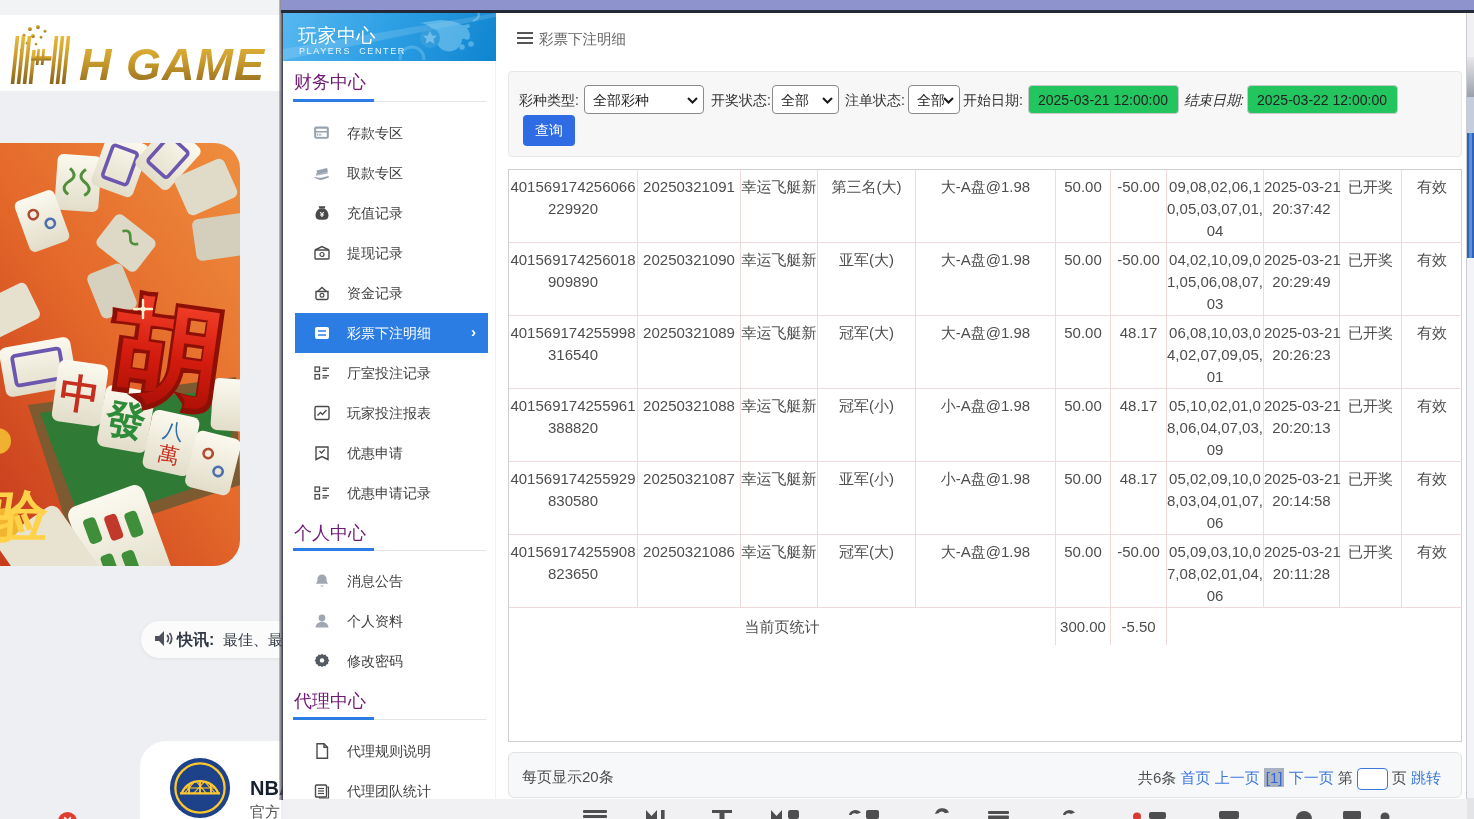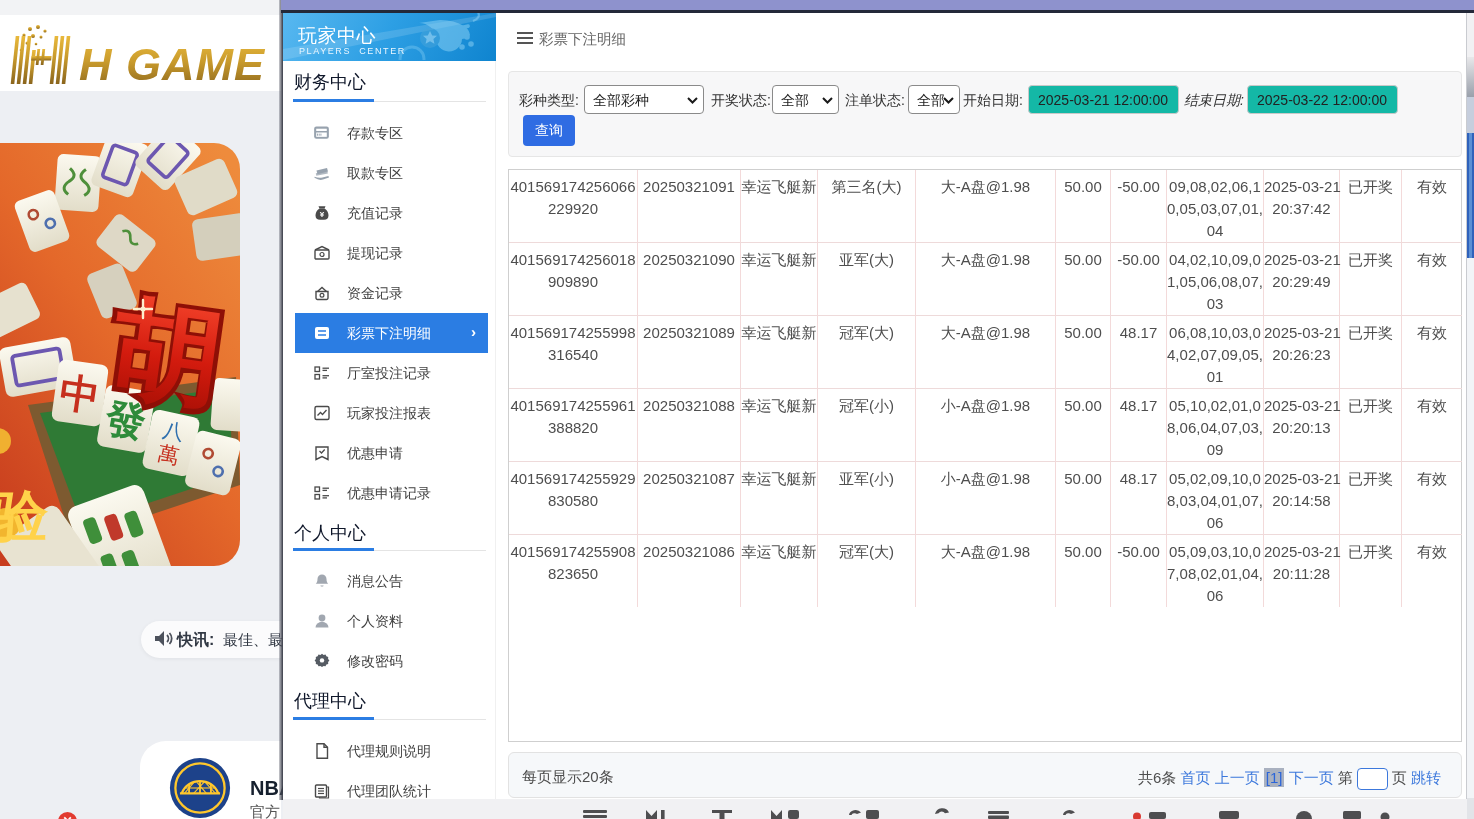--- a/index.html
+++ b/index.html
@@ -32,41 +32,41 @@
   #darkline { left:281px; top:10px; width:1193px; height:3px; background:#232939; }
   #modal { left:283px; top:13px; width:1184px; height:786px; background:#ffffff; border-right:1px solid #c9cbd0; }
   #rsliver { left:1467px; top:13px; width:7px; height:806px; background:#eef1f5; }
   #bottomstrip { left:283px; top:799px; width:1184px; height:20px; background:#f1f1f3; overflow:hidden; }
 
   
   #sidebar { left:283px; top:13px; width:213px; height:786px; background:#fff; border-right:1px solid #f0f0f0; }
   #sbhead { left:283px; top:13px; width:213px; height:48px; background:linear-gradient(118deg,#58b8f0 0%, #2d9fe4 48%, #0f84cf 100%); overflow:hidden; }
   #sbhead .t1 { position:absolute; left:15px; top:10px; font-size:19px; color:#fff; letter-spacing:0.5px;text-align:center; }
   #sbhead .t2 { position:absolute; left:16px; top:33px; font-size:9px; color:#eaf6ff; letter-spacing:1.6px; }
-  .sec-title { left:294px; width:193px; font-size:18px; color:#0f172a; }
+  .sec-title { left:294px; width:193px; font-size:18px; color:#701a75; }
   .sec-line { left:293px; width:193px; height:1px; background:#e4e4e4; }
   .sec-line .blue { position:absolute; left:0; top:-2px; width:81px; height:3px; background:#2b7de3; }
   .mi { left:283px; width:213px; height:40px; }
   .mi svg { position:absolute; left:30px; top:11px; }
   .mi .tx { position:absolute; left:64px; top:12px; font-size:14px; color:#3f3f3f; }
   .mi.active { background:#2b7de3; left:295px; width:193px; }
   .mi.active svg { left:18px; }
   .mi.active .tx { left:52px; }
   .mi.active .tx { color:#fff; }
   .mi.active .arrow { position:absolute; right:12px; top:10px; color:#fff; font-size:15px; font-weight:bold; }
 
   
   #mhead-ham { left:517px; top:31px; }
   #mhead-title { left:539px; top:30px; font-size:14.5px; color:#666; }
   #filterbox { left:508px; top:71px; width:954px; height:86px; background:#f7f7f8; border:1px solid #e6e6e6; border-radius:4px; }
   .flabel { top:92px; font-size:14px; color:#333; }
   .sel { top:85px; height:29px; background:#fff; border:1px solid #8a8a8a; border-radius:4px; font-size:14px; color:#222; }
   .sel .st { position:absolute; left:8px; top:6px; white-space:nowrap; }
   .sel svg { position:absolute; right:5px; top:11px; }
-  .inp { top:85px; height:29px; background:#14b8a6; border:1px solid #c9c9c9; border-radius:4px; font-size:14px; color:#222; }
+  .inp { top:85px; height:29px; background:#22c55e; border:1px solid #c9c9c9; border-radius:4px; font-size:14px; color:#222; }
   .inp .st { position:absolute; left:9px; top:6px; white-space:nowrap; }
   #qbtn { left:523px; top:115px; width:52px; height:31px; background:#2f6ce3; border-radius:4px; color:#fff; font-size:14px; text-align:center; line-height:31px; }
 
   
   #tablebox { left:508px; top:169px; width:954px; height:573px; border:1px solid #cfcfcf; }
   table { border-collapse:separate; border-spacing:0; table-layout:fixed; width:952px; font-size:15px; color:#4e4e4e; }
   th { height:38px; background:#eff1f4; font-weight:bold; font-size:15px; color:#4a4a4a; border-right:1px solid #f3dada; border-bottom:1px solid #c2c2c2; padding:0; }
   th:last-child { border-right:none; }
   td { border-right:1px solid #f3dada; border-bottom:1px solid #eedada; text-align:center; padding:6px 0 0 0; vertical-align:top; line-height:22px; }
   td:last-child { border-right:none; }
@@ -596,18 +596,24 @@
           <td>幸运飞艇新</td>
           <td>冠军(大)</td>
           <td>大-A盘@1.98</td>
           <td>50.00</td>
           <td>-50.00</td>
           <td class="ba">05,09,03,10,07,08,02,01,04,06</td>
           <td><span style="white-space:nowrap">2025-03-21</span><br><span style="white-space:nowrap">20:11:28</span></td>
           <td>已开奖</td>
           <td>有效</td>
         </tr>
+      <tr class="sumrow">
+          <td colspan="5">当前页统计</td>
+          <td>300.00</td>
+          <td>-5.50</td>
+          <td colspan="4"></td>
+        </tr>
     </tbody>
     </table>
   </div>
   <div class="abs" id="footerbox"></div>
   <div class="abs" id="fb-left">每页显示20条</div>
   <div class="abs" id="pager">共6条 <a>首页</a> <a>上一页</a> <span class="cur">[1]</span> <a>下一页</a> 第<span class="pin"></span>页 <a>跳转</a></div>
 
 </body></html>

